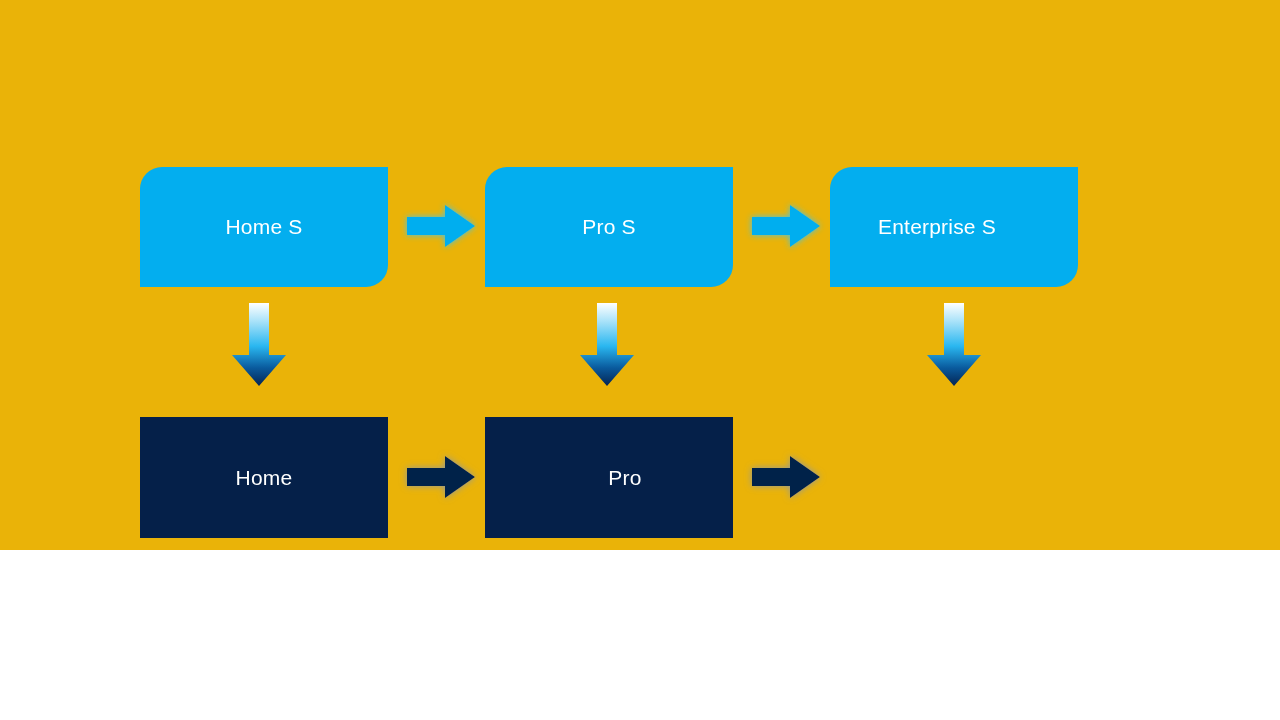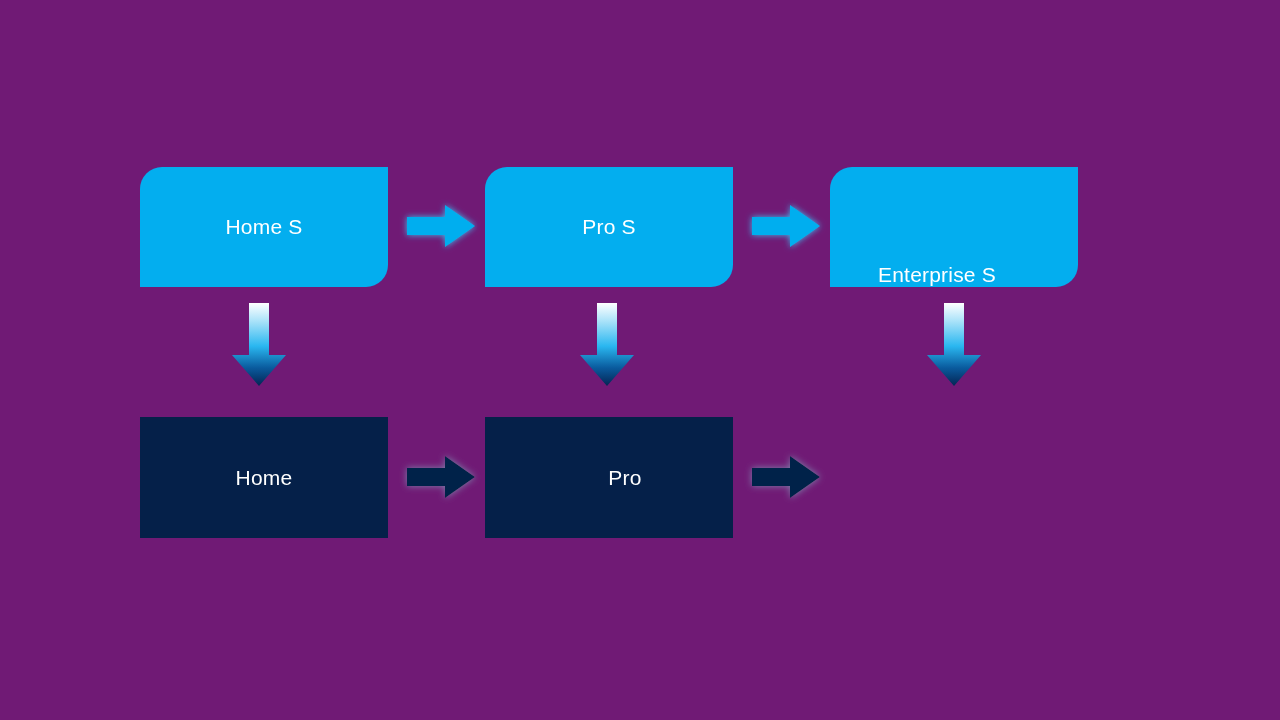--- a/index.html
+++ b/index.html
@@ -11,22 +11,22 @@
   body {
     width: 1280px;
     height: 720px;
     font-family: "Liberation Sans", sans-serif;
     overflow: hidden;
   }
 
   #canvas {
     position: relative;
     width: 1280px;
-    height: 720px;
-    background: #701a75;
+    height: 550px;
+    background: #eab308;
   }
 
   
   .node {
     position: absolute;
     display: flex;
     align-items: center;
     justify-content: center;
     box-sizing: border-box;
     color: #ffffff;
@@ -99,21 +99,21 @@
     <svg viewBox="0 0 72 46" xmlns="http://www.w3.org/2000/svg">
       <defs>
         <filter id="glowLight2" x="-45%" y="-55%" width="190%" height="210%">
           <feDropShadow dx="0" dy="0" stdDeviation="3.4" flood-color="#33c6f7" flood-opacity="0.95"></feDropShadow>
         </filter>
       </defs>
       <path d="M 2 14 L 40 14 L 40 2 L 70 23 L 40 44 L 40 32 L 2 32 Z" fill="#03aeef" filter="url(#glowLight2)"></path>
     </svg>
   </div>
 
-  <div class="node top wide" style="left:830px; top:167px; width:248px; height:120px;align-items:flex-end;">
+  <div class="node top wide" style="left:830px; top:167px; width:248px; height:120px;">
     <span class="node-label">Enterprise S</span>
   </div>
 
   <div class="varrow" style="left:228px; top:303px;">
     <svg viewBox="0 0 62 84" xmlns="http://www.w3.org/2000/svg">
       <defs>
         <linearGradient id="vgrad1" x1="0" y1="0" x2="0" y2="1">
           <stop offset="0%" stop-color="#ffffff"></stop>
           <stop offset="22%" stop-color="#a9e2f9"></stop>
           <stop offset="52%" stop-color="#2ab7f0"></stop>

